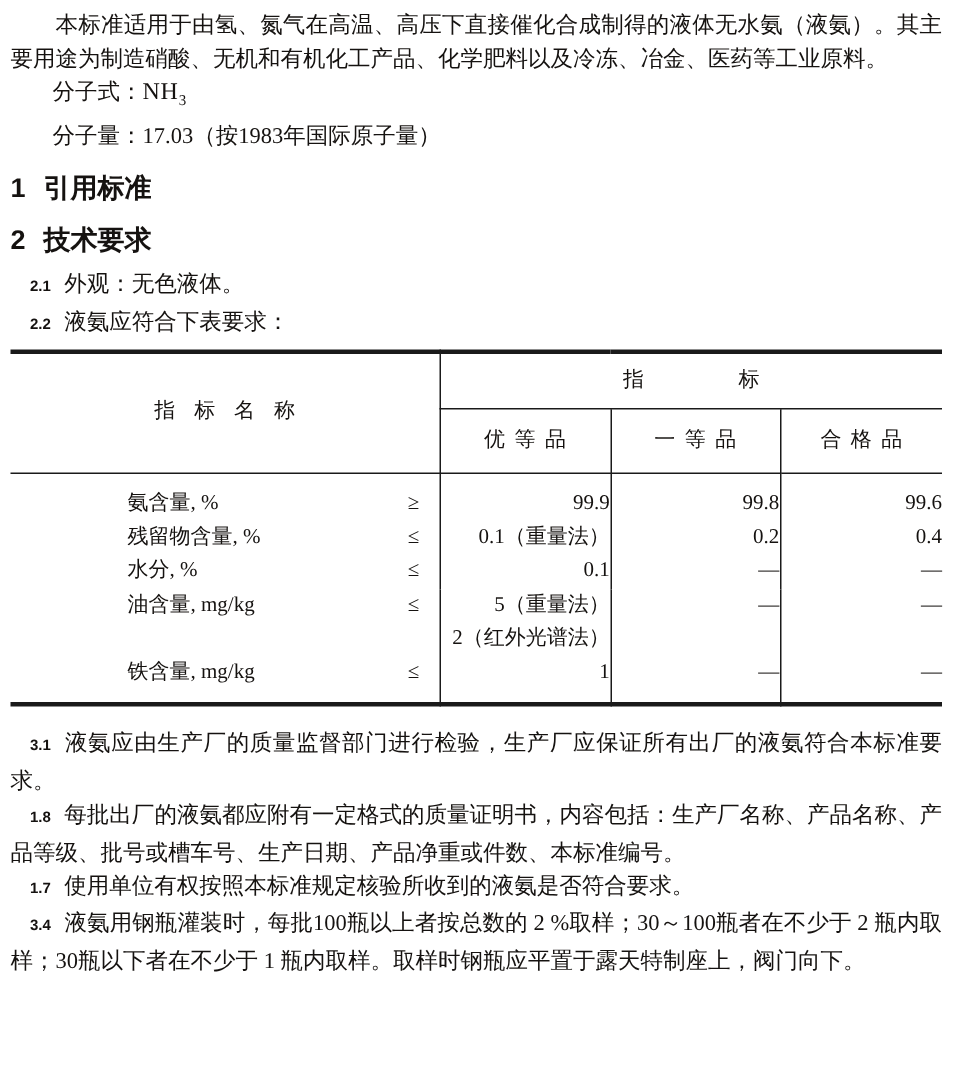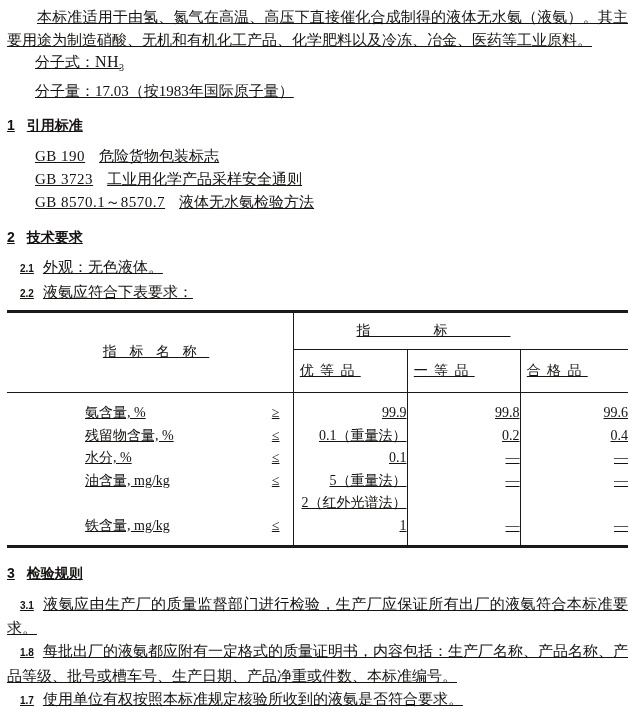--- a/index.html
+++ b/index.html
@@ -9,41 +9,40 @@
     color:#151210;
     font-family:"Liberation Serif","DejaVu Serif",serif;
     font-size:15px;
     line-height:22.5px;
     overflow:hidden;
   }
   .page{
     box-sizing:border-box;
     width:635px;height:577px;
     padding:6px 7px 0 7px;
-    text-decoration:underline;
   }
   p{margin:0;}
   .intro{
     text-indent:2em;
     text-align:justify;
   }
   .formula-line{
     margin-left:28px;
   }
   .latin{
     font-size:16px;
     letter-spacing:0.5px;
   }
   .latin sub{
     font-size:10px;
   }
   .sec-heading{
     font-family:"Liberation Sans","DejaVu Sans",sans-serif;
     font-weight:bold;
-    font-size:14px;
+    font-size:18px;
     margin-top:12px;
     margin-bottom:8px;
   }
   .sec-heading .sec-num{margin-right:12px;}
   .ref-list{margin-left:28px;margin-bottom:4px;}
   .ref-item{height:23px;}
   .ref-code{
     font-size:15px;
     margin-right:14px;
     letter-spacing:0.5px;
@@ -76,27 +75,28 @@
   td.h-name{
     width:286px;
     border-right:1.5px solid #1a1a1a;
     text-align:center;
     letter-spacing:0.9em;
     text-indent:0.9em;
     border-bottom:1.5px solid #1a1a1a;
   }
   td.h-group{
     height:36px;
-    text-align:left;
+    text-align:center;
     letter-spacing:4.5em;
     text-indent:4.5em;
     border-bottom:1.5px solid #1a1a1a;
   }
   td.h-grade{
     height:42px;
+    text-align:center;
     letter-spacing:0.45em;
     text-indent:0.45em;
     border-bottom:1.5px solid #1a1a1a;
     margin-left:22px;
   }
   td.v-sep{border-right:1.5px solid #1a1a1a;}
   td.b-name{
     border-right:1.5px solid #1a1a1a;
   }
   .name-wrap{
@@ -121,25 +121,20 @@
 <div class="page">
 
   <p class="intro">本标准适用于由氢、氮气在高温、高压下直接催化合成制得的液体无水氨（液氨）。其主要用途为制造硝酸、无机和有机化工产品、化学肥料以及冷冻、冶金、医药等工业原料。</p>
 
   <p class="formula-line"><span>分子式：</span><span class="latin"><span>NH</span><sub>3</sub></span></p>
 
   <p class="formula-line">分子量：17.03（按1983年国际原子量）</p>
 
   <p class="sec-heading"><span class="sec-num">1</span><span>引用标准</span></p>
 
-  <div class="ref-list">
-    <div class="ref-item"><span class="ref-code">GB 190</span><span>危险货物包装标志</span></div>
-    <div class="ref-item"><span class="ref-code">GB 3723</span><span>工业用化学产品采样安全通则</span></div>
-    <div class="ref-item"><span class="ref-code">GB 8570.1～8570.7</span><span>液体无水氨检验方法</span></div>
-  </div>
 
   <p class="sec-heading"><span class="sec-num">2</span><span>技术要求</span></p>
 
   <p class="clause"><span class="cl-num">2.1</span><span>外观：无色液体。</span></p>
   <p class="clause"><span class="cl-num">2.2</span><span>液氨应符合下表要求：</span></p>
 
   <table class="spec">
     <colgroup>
       <col style="width:286px">
         <col style="width:114px">
@@ -220,21 +215,20 @@
             </div>
           </td>
         <td class="b-val v-sep">1</td>
         <td class="b-val v-sep">—</td>
         <td class="b-val">—</td>
       </tr>
     </tbody>
   </table>
 
   <div class="s3-block">
-    <p class="sec-heading"><span class="sec-num">3</span><span>检验规则</span></p>
 
     <p class="clause"><span class="cl-num">3.1</span><span>液氨应由生产厂的质量监督部门进行检验，生产厂应保证所有出厂的液氨符合本标准要求。</span></p>
     <p class="clause"><span class="cl-num">1.8</span><span>每批出厂的液氨都应附有一定格式的质量证明书，内容包括：生产厂名称、产品名称、产品等级、批号或槽车号、生产日期、产品净重或件数、本标准编号。</span></p>
     <p class="clause"><span class="cl-num">1.7</span><span>使用单位有权按照本标准规定核验所收到的液氨是否符合要求。</span></p>
     <p class="clause"><span class="cl-num">3.4</span><span>液氨用钢瓶灌装时，每批100瓶以上者按总数的 2 %取样；30～100瓶者在不少于 2 瓶内取样；30瓶以下者在不少于 1 瓶内取样。取样时钢瓶应平置于露天特制座上，阀门向下。</span></p>
 
   </div>
 
 </div>
 

